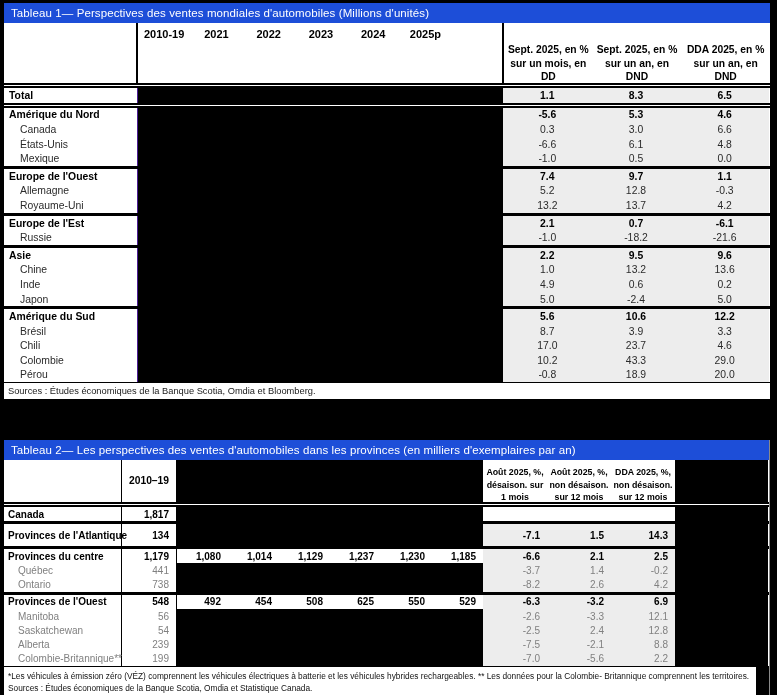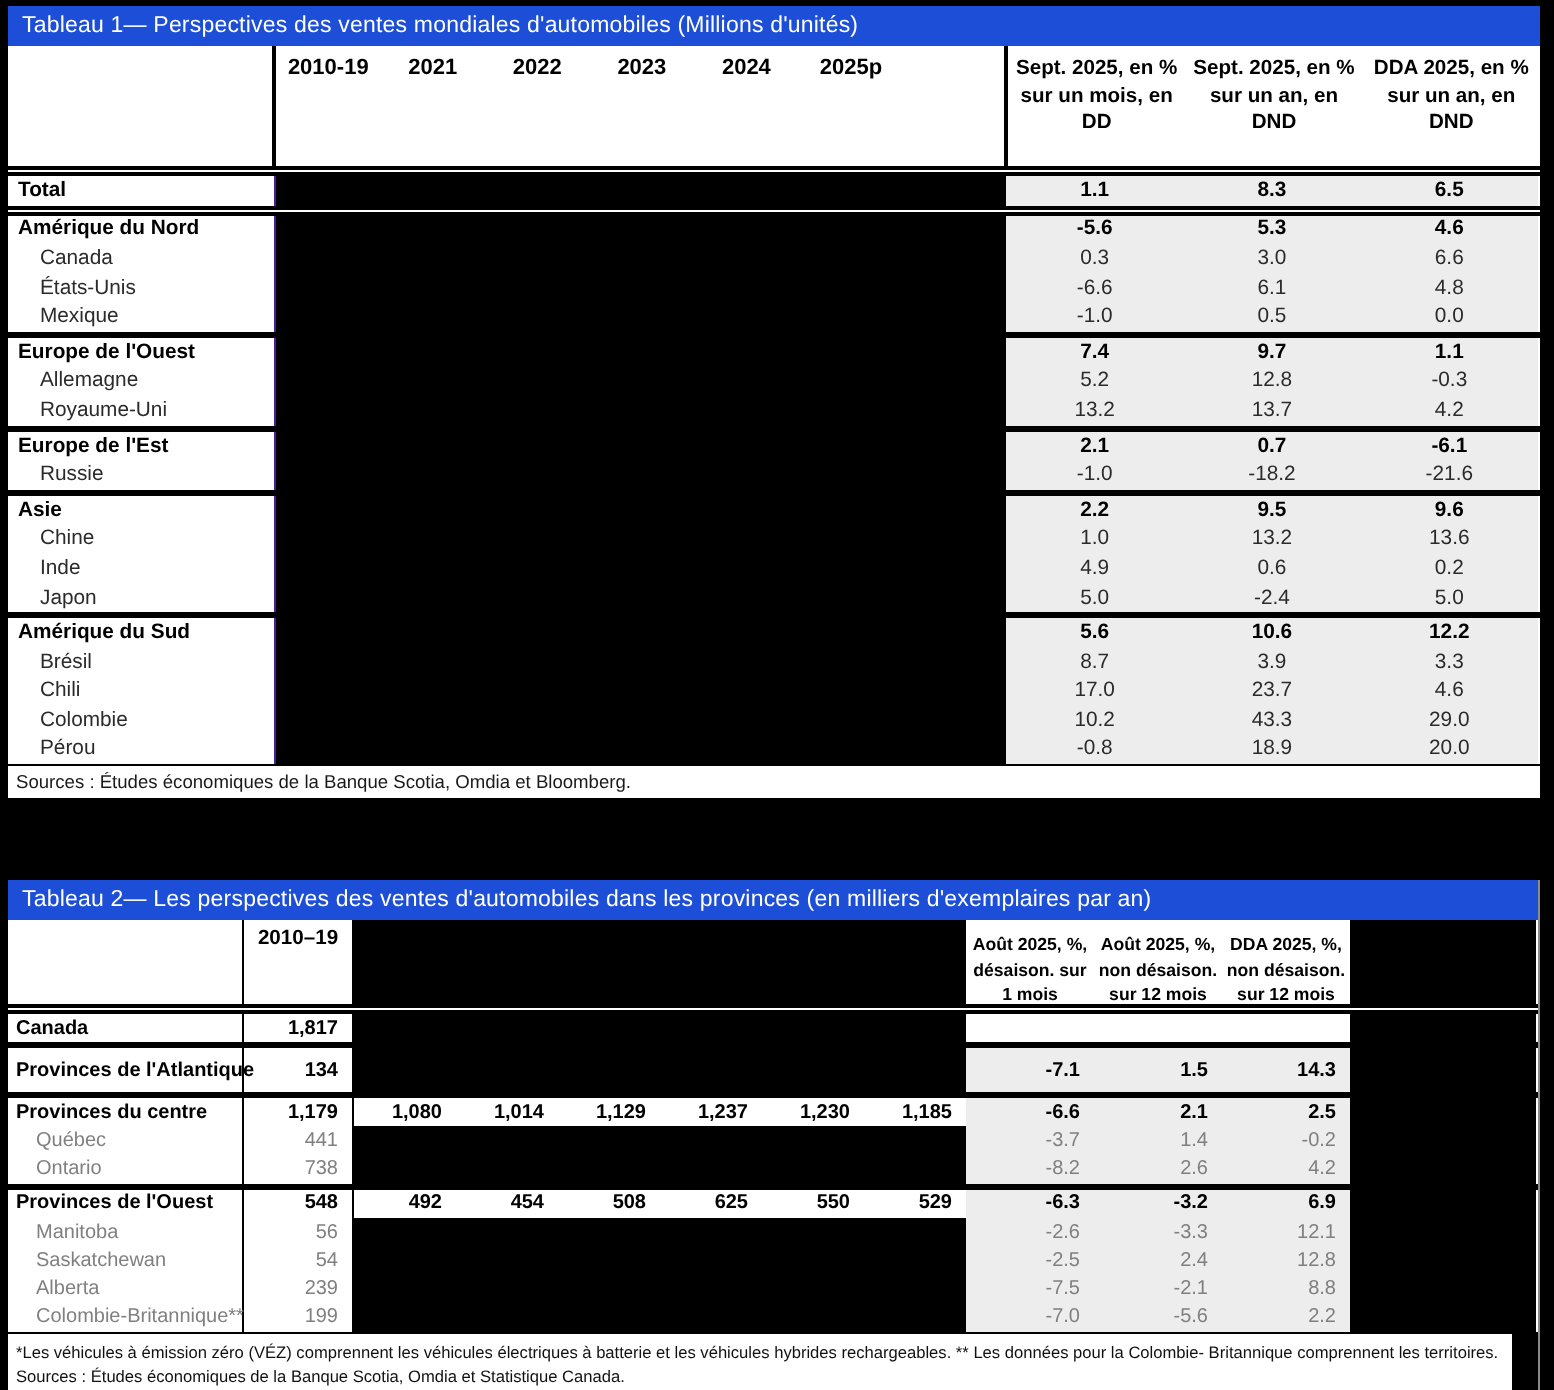--- a/index.html
+++ b/index.html
@@ -8,35 +8,35 @@
   .tbl{position:absolute;left:4px;width:766px;background:#fff}
   #table1{top:3px}
   #table2{top:440px;border-right:1px solid #8a8a8a}
   .titlebar{height:20px;background:#1d4ed8;color:#fff;font-weight:normal;font-size:11.5px;line-height:20px;padding-left:7px;letter-spacing:.1px;white-space:nowrap;overflow:hidden}
   
   .t1-header{display:flex;height:60px}
   .t1-hlabel{width:134px;border-right:2px solid #000}
   .t1-years{width:366px;display:flex;border-right:2px solid #000}
   .t1-ycell{width:52.28px;text-align:center;font-weight:bold;font-size:11px;padding-top:5px}
   .t1-vheads{width:266px;display:flex}
-  .t1-vh{width:88.66px;text-align:center;font-weight:bold;font-size:10.3px;line-height:13.5px;padding-top:5px;white-space:pre-line}
+  .t1-vh{width:88.66px;text-align:center;font-weight:bold;font-size:10.3px;line-height:13.5px;padding-top:20px;white-space:pre-line}
   .dsep{height:5px;background:#fff;border-top:2px solid #000;border-bottom:2px solid #000}
   .sep{height:3px;background:#000}
   .t1-row{display:flex;height:14.6px;font-size:10.4px}
   .t1-row .lab{width:134px;padding-left:5px;color:#2b2b2b;display:flex;align-items:center;border-right:1px solid #4c1d95}
   .t1-row .lab.ind{padding-left:16px}
   .t1-row.bold .lab{font-weight:bold;color:#000}
   .t1-black{width:365px;background:#000}
   .t1-val{width:88.66px;text-align:center;background:#ededed;display:flex;align-items:center;justify-content:center;color:#2b2b2b}
   .t1-row.bold .t1-val{font-weight:bold;color:#000}
   .srcrow{border-top:1px solid #000;font-size:9.3px;color:#1a1a1a;padding:3px 0 3px 4px;border-bottom:1px solid #000}
   
   .t2-header{display:flex;height:42px}
   .t2-hlabel{width:118px;border-right:1px solid #000}
-  .t2-h2010{width:55px;text-align:center;font-weight:bold;font-size:10.3px;padding-top:4px;border-right:1px solid #000}
+  .t2-h2010{width:55px;text-align:center;font-weight:bold;font-size:10.3px;padding-top:15px;border-right:1px solid #000}
   .t2-hblk1{width:306px;background:#000}
   .t2-vh{width:64px;text-align:center;font-weight:bold;font-size:8.8px;line-height:12.5px;padding-top:6px;white-space:pre-line}
   .t2-fillh{width:93px;background:#000}
   .t2-row{display:flex;height:14.2px;font-size:10px;color:#000}
   .t2-row.tall{height:22px}
   .t2-row.bold{font-weight:bold}
   .t2-row.gray{color:#808080}
   .t2-lab{width:118px;padding-left:4px;border-right:1px solid #000;display:flex;align-items:center;white-space:nowrap}
   .t2-lab.ind{padding-left:14px}
   .t2-v2010{width:55px;border-right:1px solid #000;display:flex;align-items:center;justify-content:flex-end;padding-right:7px}

